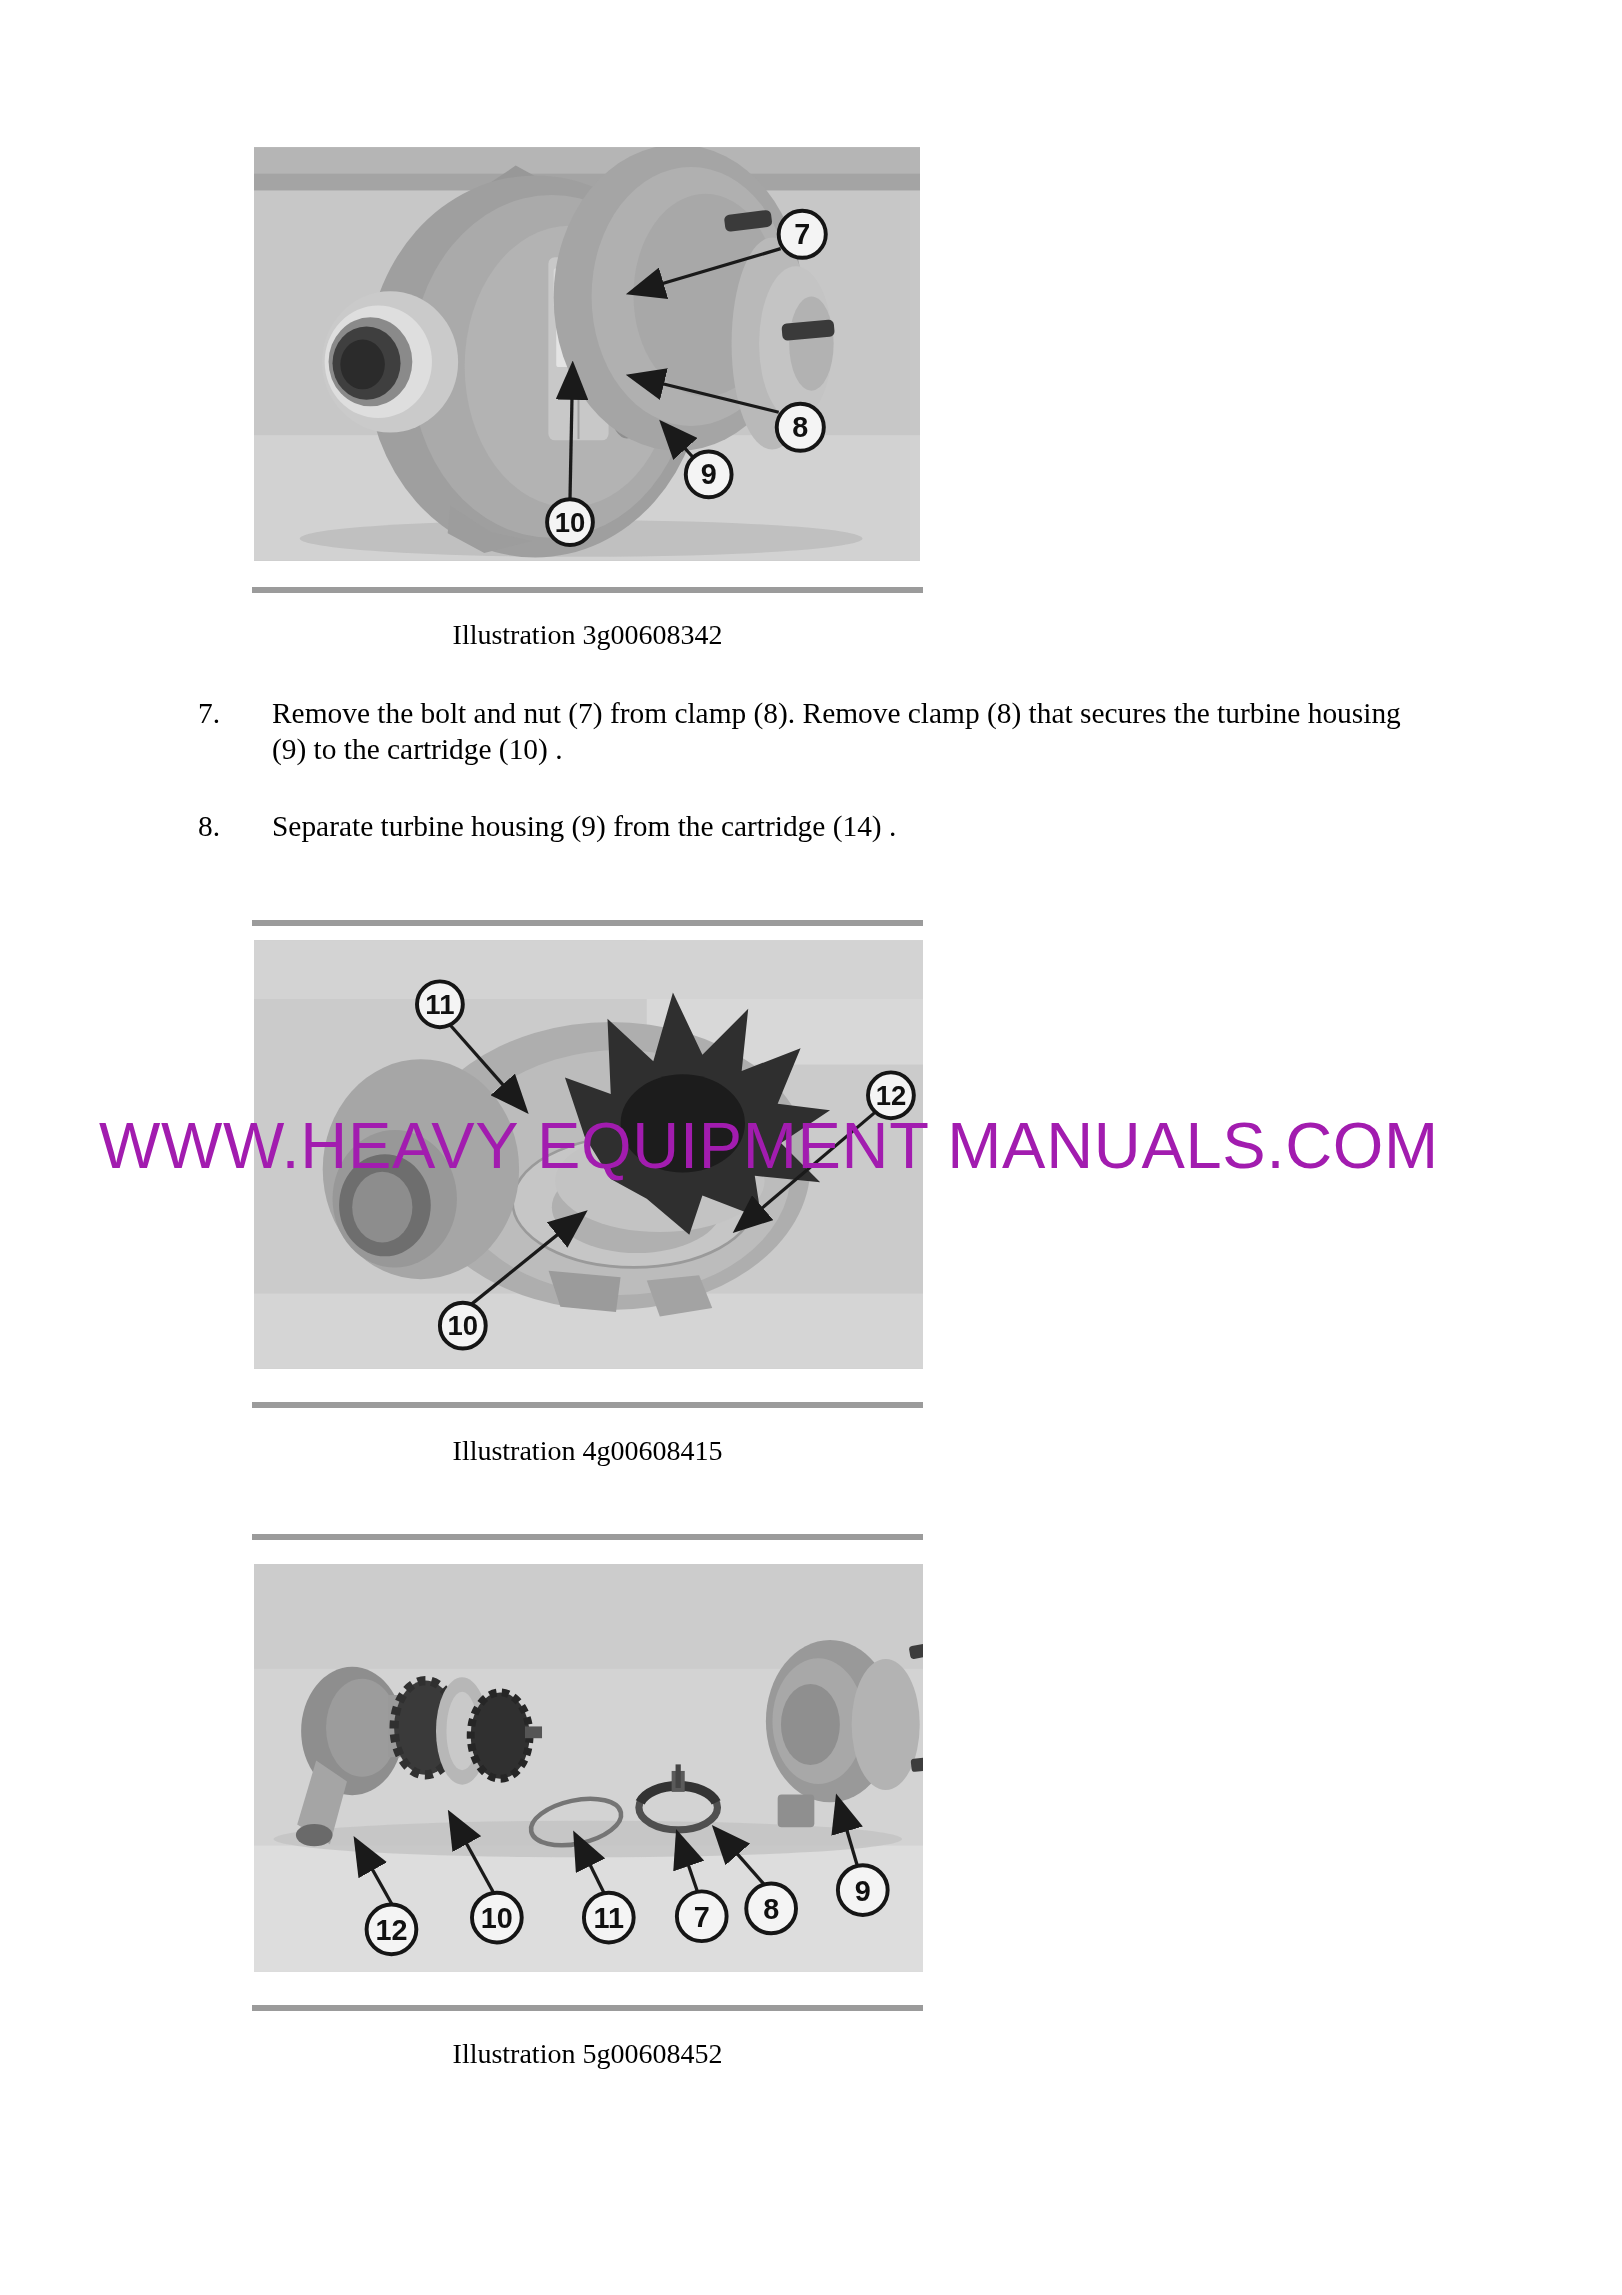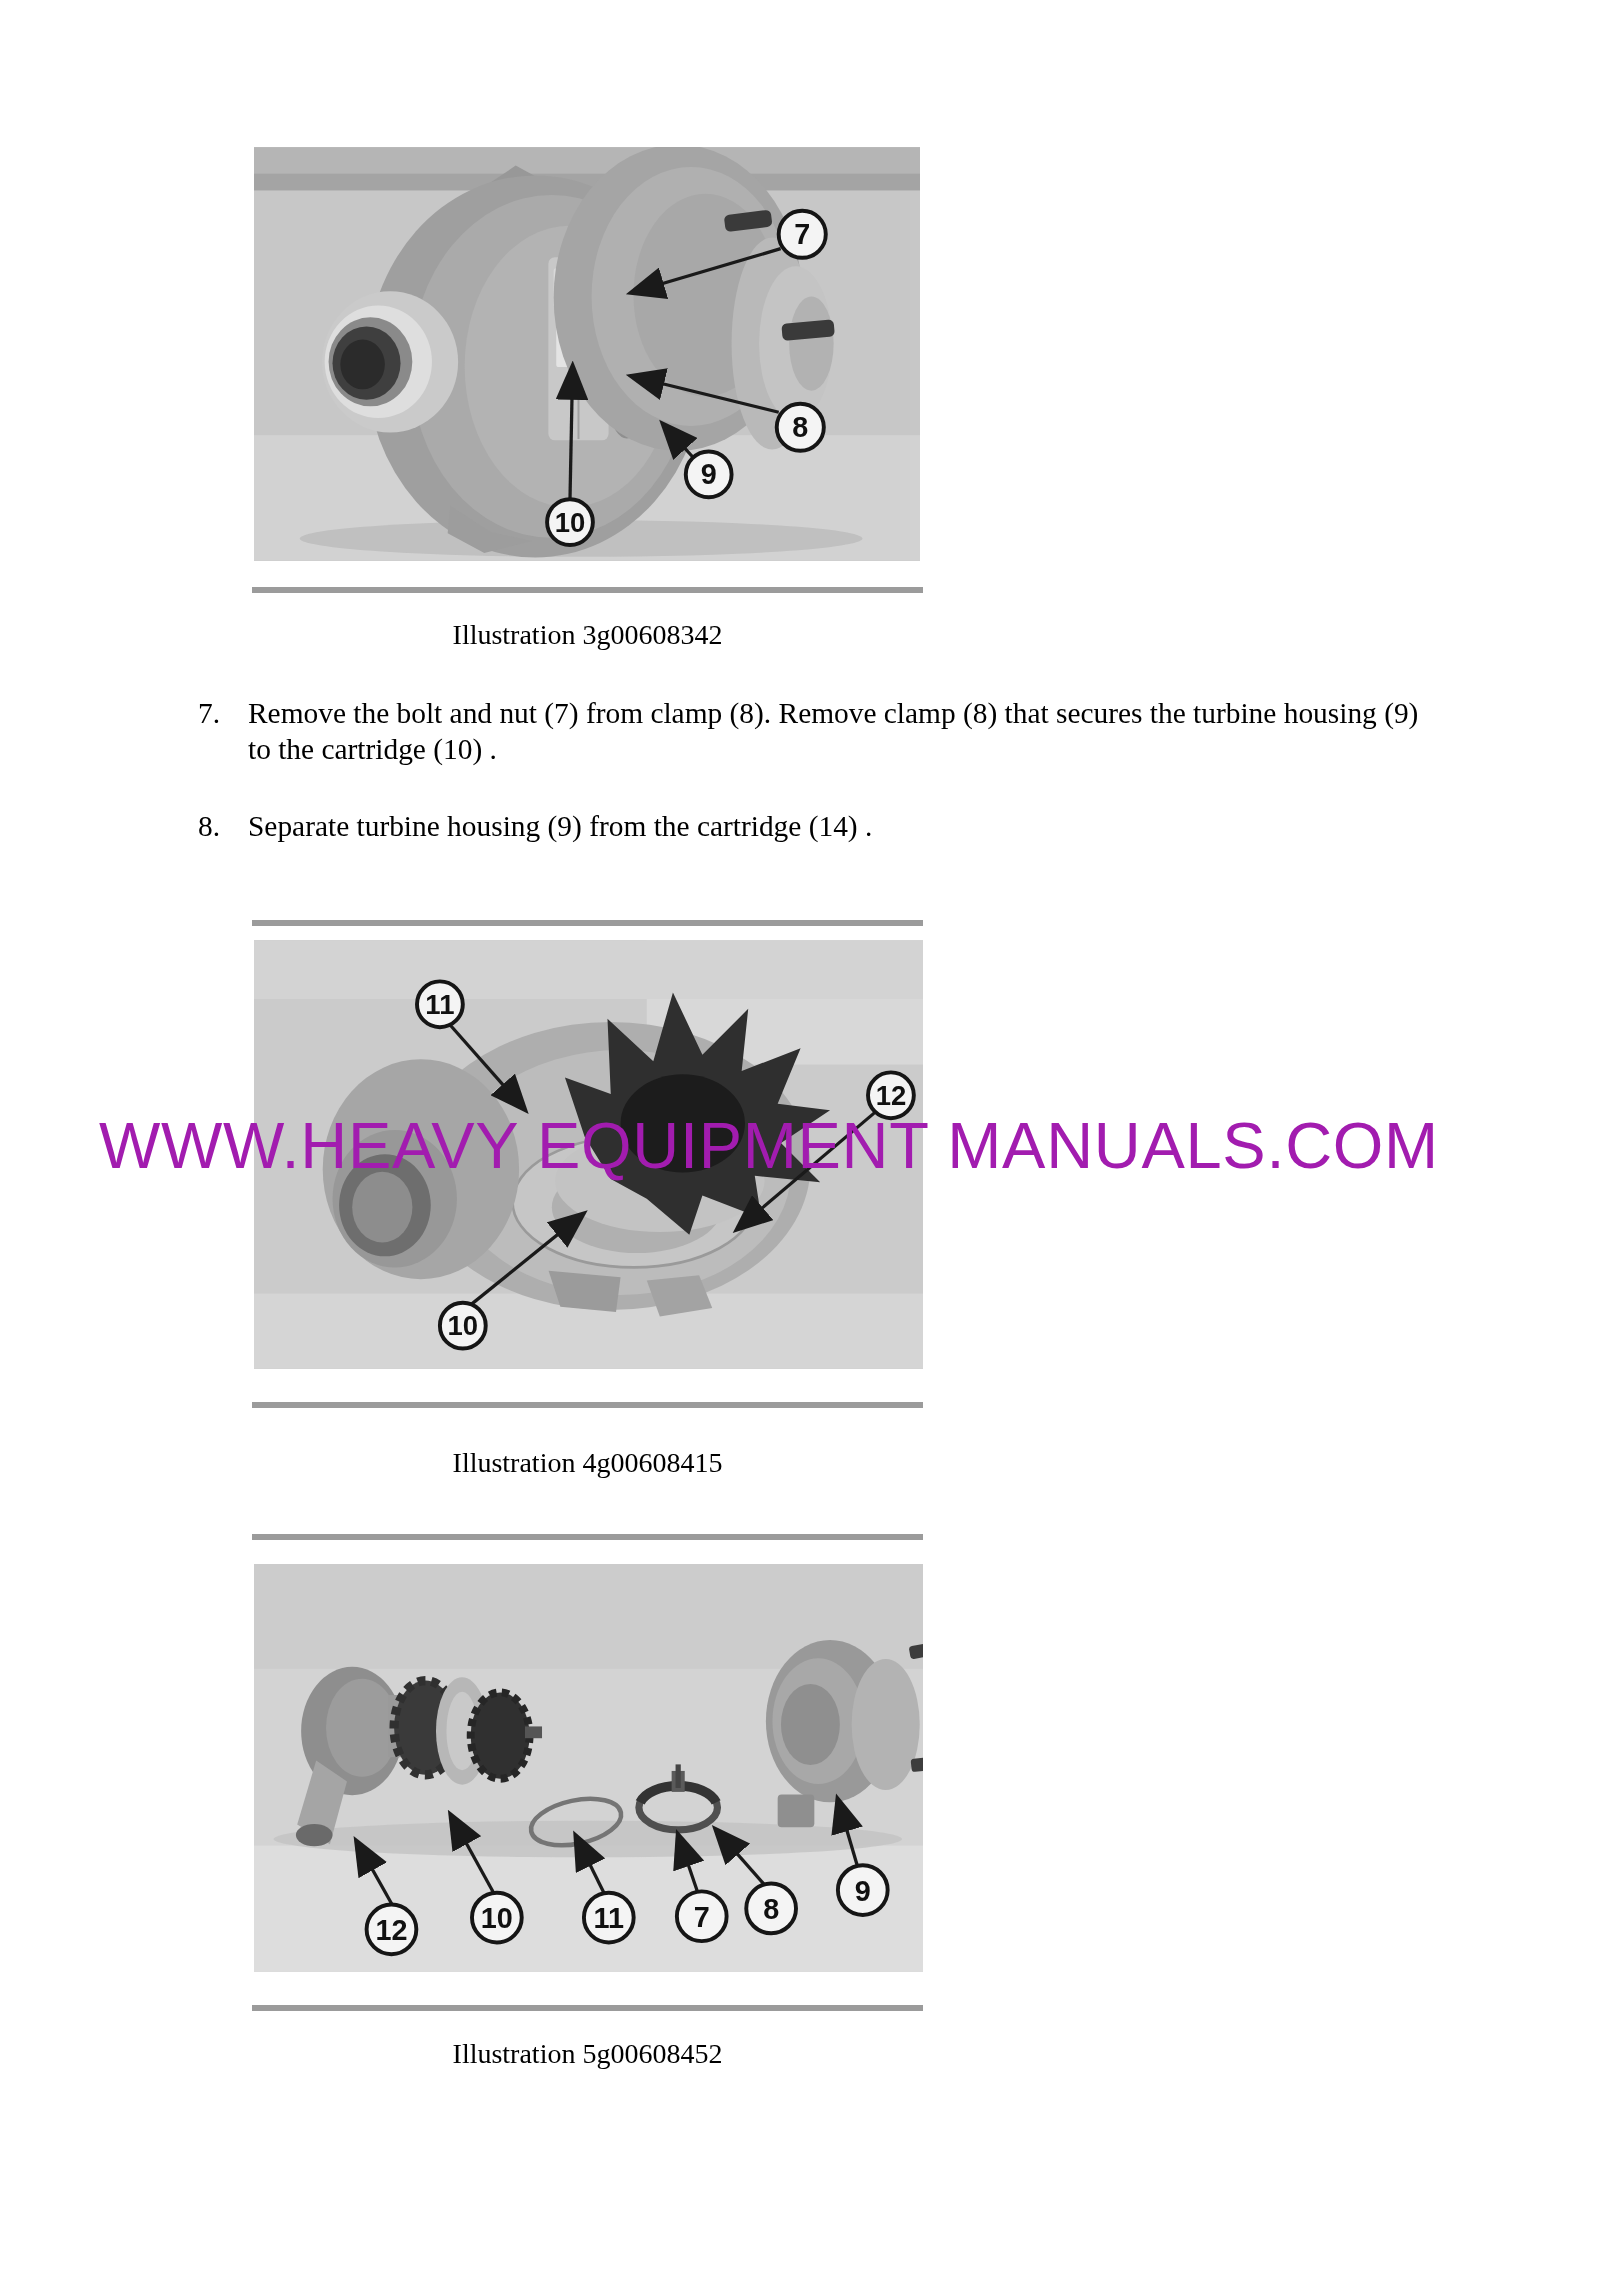--- a/index.html
+++ b/index.html
@@ -34,21 +34,21 @@
   }
   .steps {
     position: absolute;
     left: 198px;
     top: 696px;
     width: 1243px;
     font-size: 29.4px;
   }
   .step { display: flex; margin-bottom: 41px; }
   .step-num { width: 50px; flex: none; line-height: 1.22; }
-  .step-text { width: 1171px; line-height: 1.22; }
+  .step-text { width: 1171px; line-height: 1.22; margin-left: 24px; }
   .watermark {
     position: absolute;
     left: 99px;
     top: 1108px;
     font-family: "Liberation Sans", sans-serif;
     font-size: 65px;
     letter-spacing: 0.7px;
     color: #a21caf;
     white-space: nowrap;
     z-index: 6;
@@ -222,21 +222,21 @@
       </g>
       <g>
         <circle class="co-circle" cx="319" cy="589" r="35"></circle>
         <text class="co-num" x="319" y="604" font-size="42">10</text>
       </g>
     </svg>
   </div>
 
   <div class="divider" style="left:252px; top:1402px; width:671px;"></div>
 
-  <div class="caption-row" style="top:1436px;margin-top:12px;">
+  <div class="caption-row" style="top:1436px;">
     <span>Illustration 4</span>
     <span>g00608415</span>
   </div>
 
   <div class="divider" style="left:252px; top:1534px; width:671px;"></div>
 
   <div class="photo" style="left:254px; top:1564px; width:669px; height:408px;">
     <svg width="669" height="408" viewBox="0 0 1022 623">
       <defs>
         <marker id="ah3" markerWidth="12" markerHeight="10" refX="10" refY="5" orient="auto">

